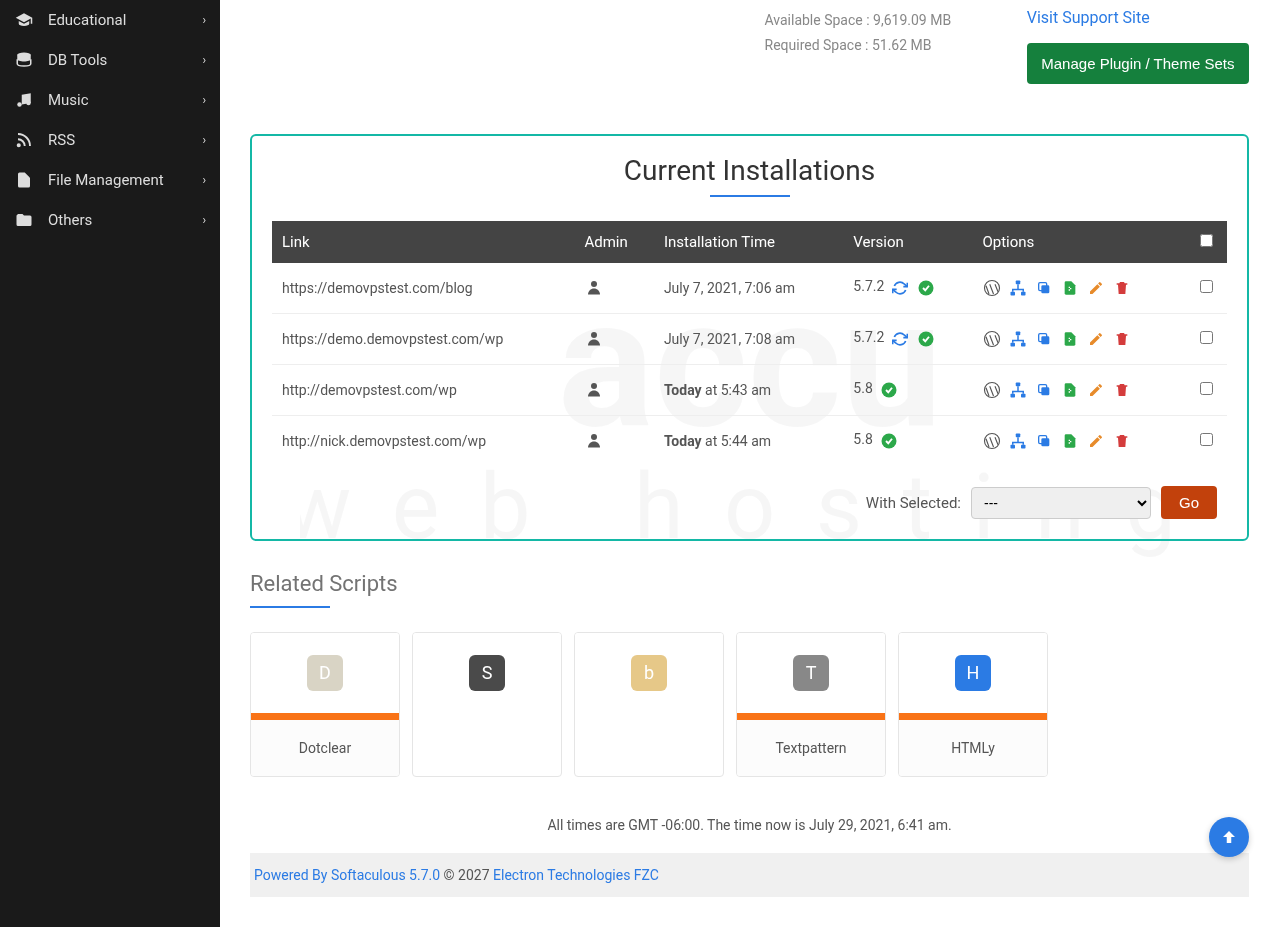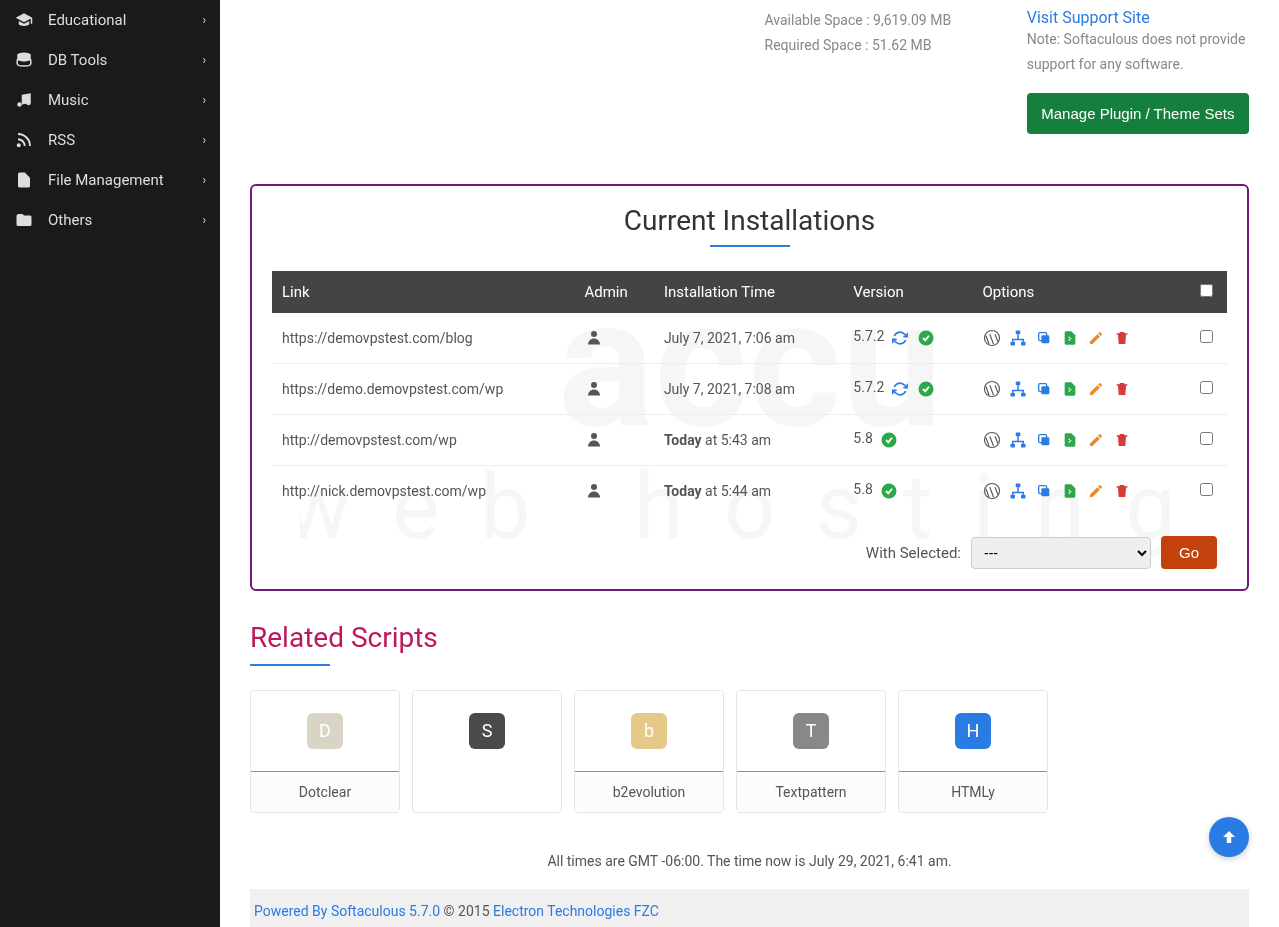--- a/index.html
+++ b/index.html
@@ -84,21 +84,21 @@
   color: #fff;
   border: none;
   padding: 12px;
   font-size: 15px;
   border-radius: 4px;
   margin-top: 16px;
   cursor: pointer;
   text-align: center;
 }
 .installs-box {
-  border: 2px solid #701a75;
+  border: 2px solid #14b8a6;
   border-radius: 6px;
   margin-top: 50px;
   padding: 0 20px 20px;
   position: relative;
   z-index: 1;
 }
 .section-heading {
   font-size: 28px;
   font-weight: 400;
   text-align: center;
@@ -178,24 +178,24 @@
 .btn-go {
   background: #c2410c;
   color: #fff;
   border: none;
   padding: 8px 18px;
   border-radius: 4px;
   font-size: 15px;
   cursor: pointer;
 }
 .related-heading {
-  font-size: 28px;
+  font-size: 22px;
   font-weight: 400;
   padding: 30px 0 10px;
-  color: #be185d;
+  color: #737373;
 }
 .related-underline {
   width: 80px;
   height: 2px;
   background: #2b7be4;
   margin-bottom: 24px;
 }
 .related-grid {
   display: flex;
   gap: 12px;
@@ -210,24 +210,24 @@
 }
 .related-card-icon {
   height: 80px;
   display: flex;
   align-items: center;
   justify-content: center;
   background: #fff;
 }
 .related-card-label {
   text-align: center;
-  padding: 12px 4px;
+  padding: 20px 4px;
   font-size: 14px;
   color: #555;
-  border-top: 1px solid #f97316;
+  border-top: 7px solid #f97316;
   background: #fcfcfc;
 }
 .footer-time {
   text-align: center;
   font-size: 14px;
   color: #555;
   padding: 40px 0 20px;
 }
 .footer-bar {
   background: #f0f0f0;
@@ -327,21 +327,20 @@
 
     <div class="top-info">
       <div class="info-left"></div>
       <div class="info-right">
         <div class="info-col">
           <div class="info-text">Available Space : 9,619.09 MB</div>
           <div class="info-text">Required Space : 51.62 MB</div>
         </div>
         <div class="info-col">
           <a href="#" class="link-text">Visit Support Site</a>
-          <div class="info-text">Note: Softaculous does not provide support for any software.</div>
           <button class="btn-theme">Manage Plugin / Theme Sets</button>
         </div>
       </div>
     </div>
 
     <div class="installs-box">
       <h2 class="section-heading">Current Installations</h2>
       <div class="section-underline"></div>
 
       <table class="installs-table">
@@ -650,21 +649,20 @@
             </svg>
           </div>
         </div>
         <div class="related-card">
           <div class="related-card-icon">
             <svg width="48" height="48" viewBox="0 0 48 48">
               <rect x="6" y="6" width="36" height="36" rx="6" fill="#e6c888"></rect>
               <text x="24" y="30" text-anchor="middle" font-size="18" fill="#fff">b</text>
             </svg>
           </div>
-          <div class="related-card-label">b2evolution</div>
         </div>
         <div class="related-card">
           <div class="related-card-icon">
             <svg width="48" height="48" viewBox="0 0 48 48">
               <rect x="6" y="6" width="36" height="36" rx="6" fill="#888"></rect>
               <text x="24" y="30" text-anchor="middle" font-size="18" fill="#fff">T</text>
             </svg>
           </div>
           <div class="related-card-label">Textpattern</div>
         </div>
@@ -676,21 +674,21 @@
             </svg>
           </div>
           <div class="related-card-label">HTMLy</div>
         </div>
       </div>
 
     <div class="footer-time">All times are GMT -06:00. The time now is July 29, 2021, 6:41 am.</div>
 
     <div class="footer-bar">
       <a href="#" class="link-text">Powered By Softaculous 5.7.0</a>
-      <span> © 2015 </span>
+      <span> © 2027 </span>
       <a href="#" class="link-text">Electron Technologies FZC</a>
     </div>
   </main>
 
   <div class="scroll-top">
     <svg viewBox="0 0 24 24" width="18" height="18" fill="#fff">
         <path d="M12 4l-8 8h5v8h6v-8h5z"></path>
       </svg>
   </div>
 </div>

